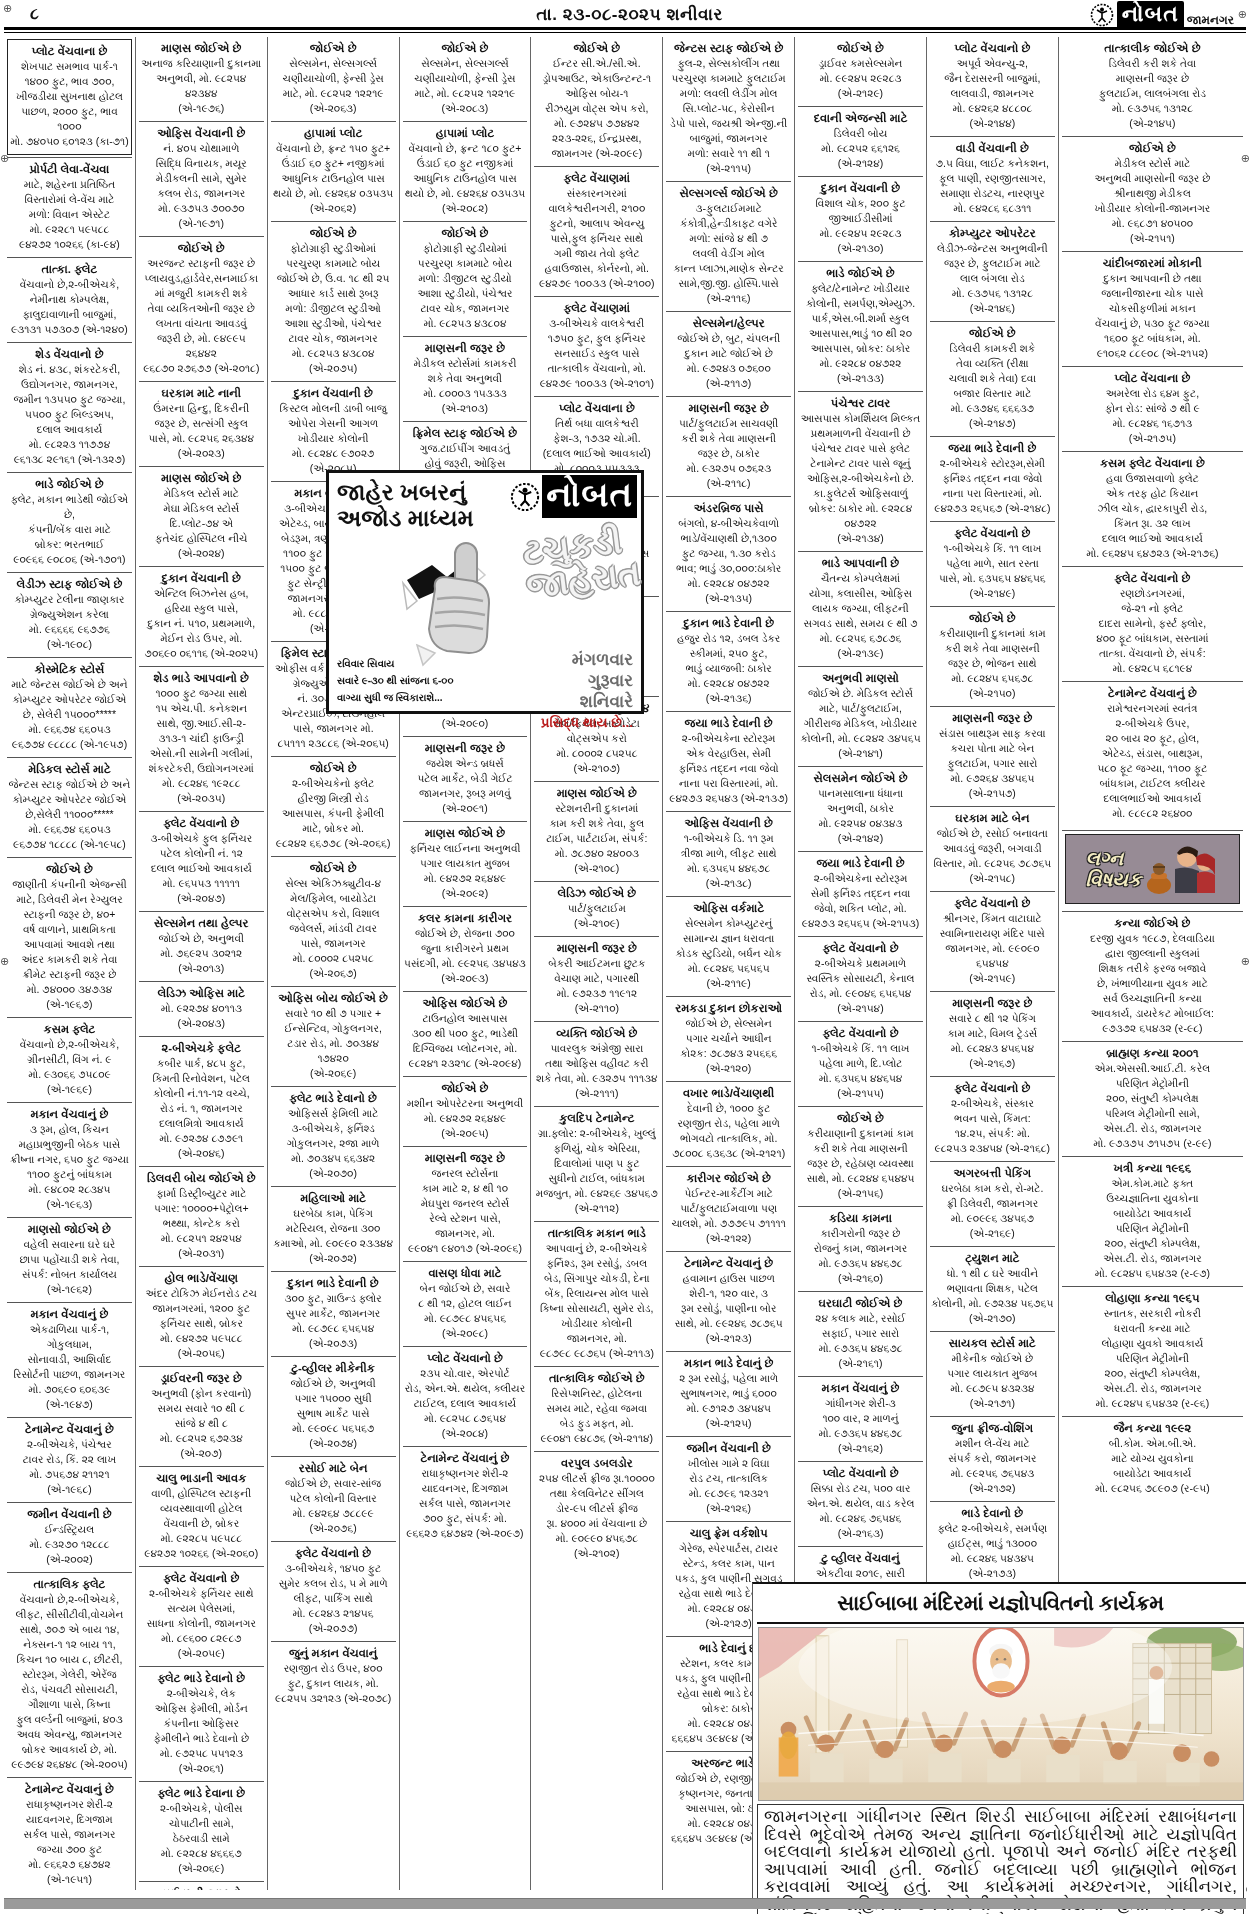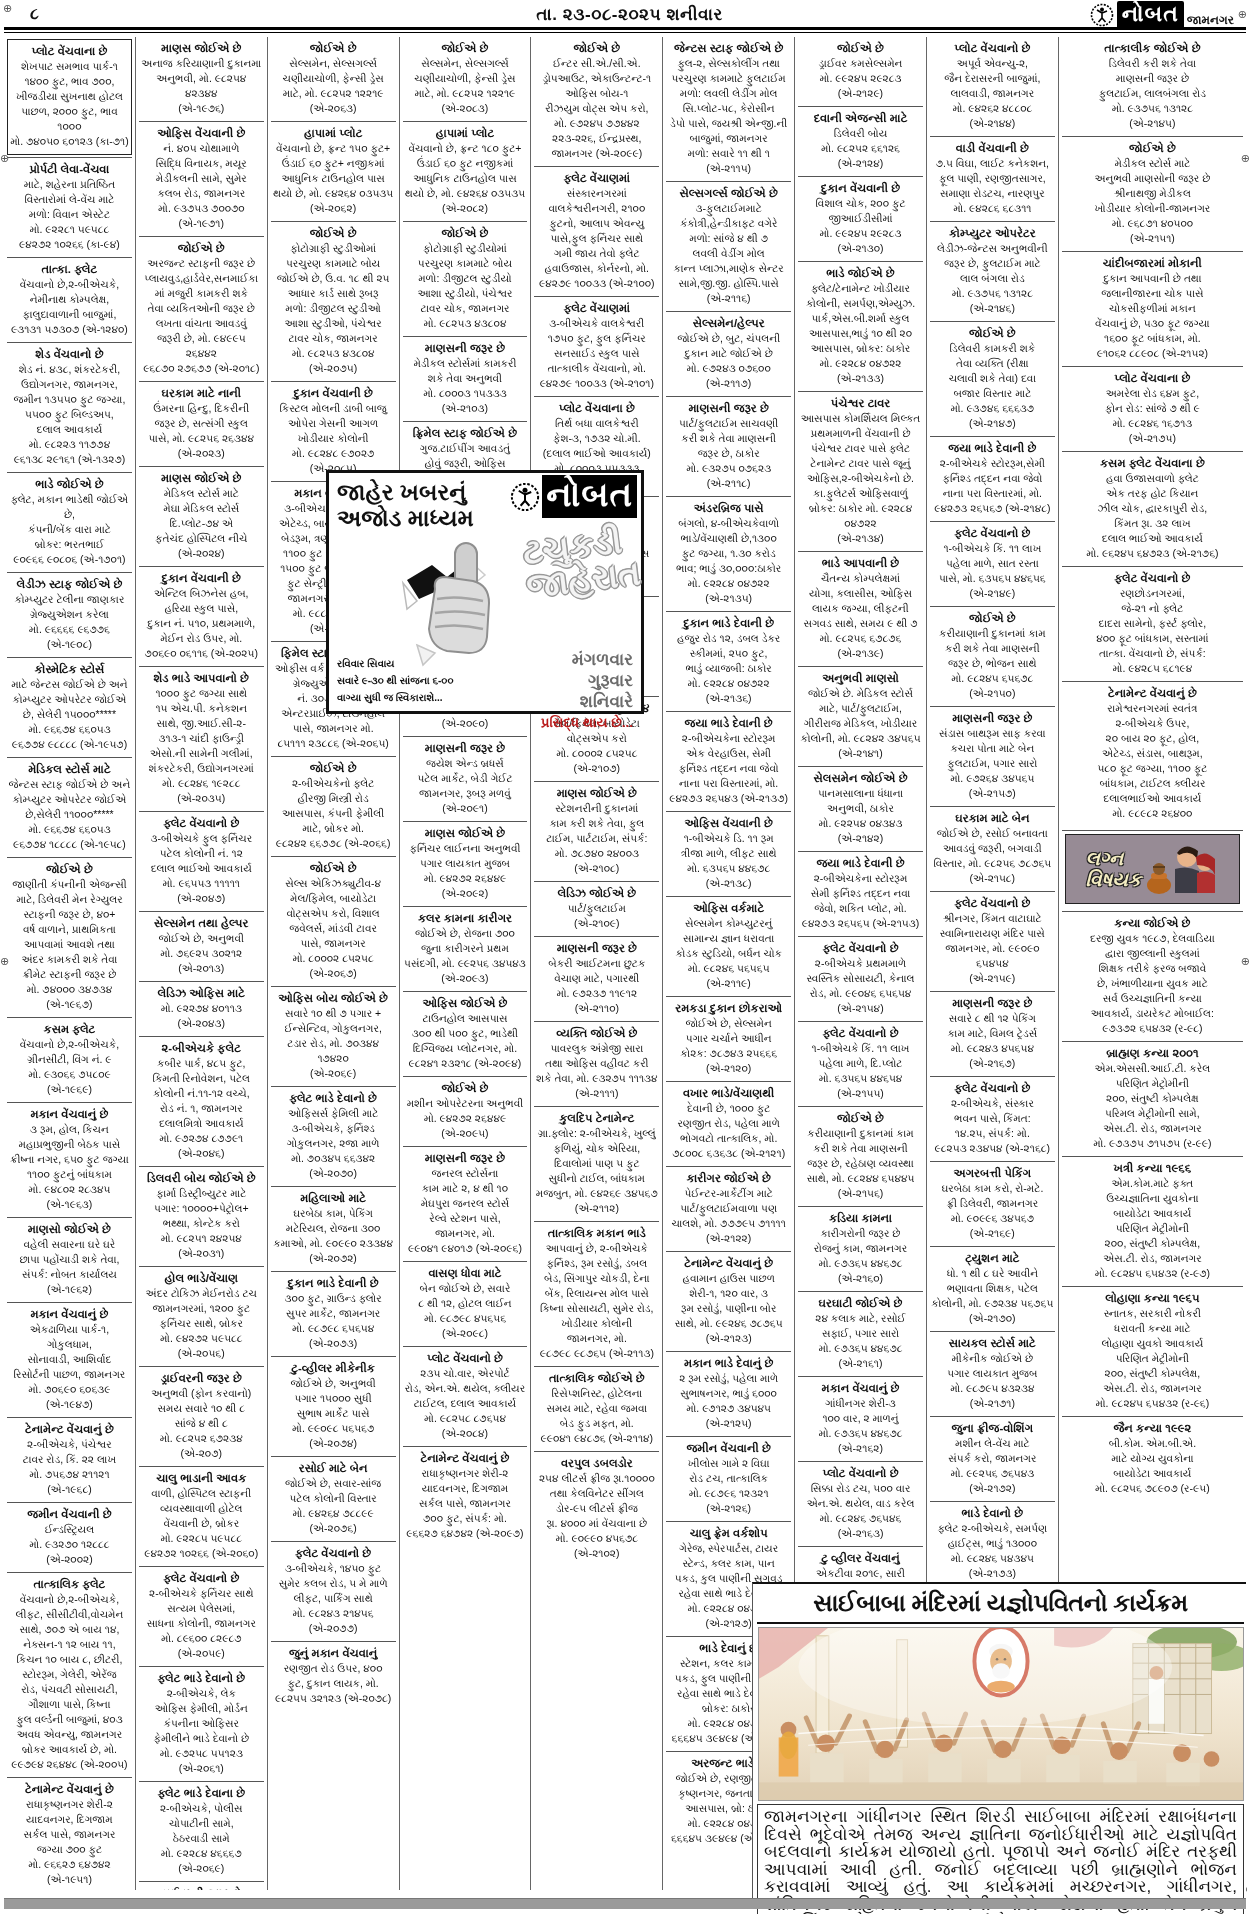--- a/index.html
+++ b/index.html
@@ -38,21 +38,21 @@
   .promo .pbrand .brand{font-size:34px;font-weight:900;letter-spacing:1px;background:#000;color:#fff;padding:0 4px 3px 4px;}
   .promo .big{position:absolute;right:2px;top:56px;text-align:center;transform:rotate(-7deg);
     font-size:34px;line-height:34px;font-weight:800;color:#f4f4f4;
     text-shadow:1.5px 0 #999,-1.5px 0 #999,0 1.5px #999,0 -1.5px #999,1px 1px #999,-1px -1px #999;}
   .promo .days{position:absolute;right:8px;top:136px;text-align:right;font-size:17px;line-height:21px;font-weight:bold;color:#6c6c6c;margin-top:40px;}
   .promo .publish{font-size:13.5px;color:#b91c1c;}
   .promo .notes{position:absolute;left:8px;bottom:5px;font-size:10px;line-height:17px;font-weight:bold;}
   .promo svg.thumb{position:absolute;left:48px;top:52px;}
   
   .news{position:absolute;left:752px;top:1582px;width:494px;height:324px;background:#fff;border-top:2.5px solid #111;border-left:1px solid #555;box-sizing:border-box;padding:2px 2px 0 4px;}
-  .headline{font-size:24px;font-weight:900;text-align:center;letter-spacing:-.5px;line-height:34px;border-bottom:2px solid #111;padding-bottom:2px;}
+  .headline{font-size:21px;font-weight:900;text-align:center;letter-spacing:-.5px;line-height:34px;border-bottom:2px solid #111;padding-bottom:2px;}
   .photo{width:484px;height:172px;border:1px solid #999;margin:3px auto 3px auto;display:block;}
   .caption{border:1.5px solid #333;padding:3px 6px;font-size:17px;line-height:17.5px;text-align:justify;}
   .botbar{position:absolute;left:4px;right:4px;bottom:5px;height:10px;background:#9a9a9a;border-top:1px solid #777;}
 </style>
 </head>
 <body>
 
 <div class="sheet">
 
   <div class="hdr">

